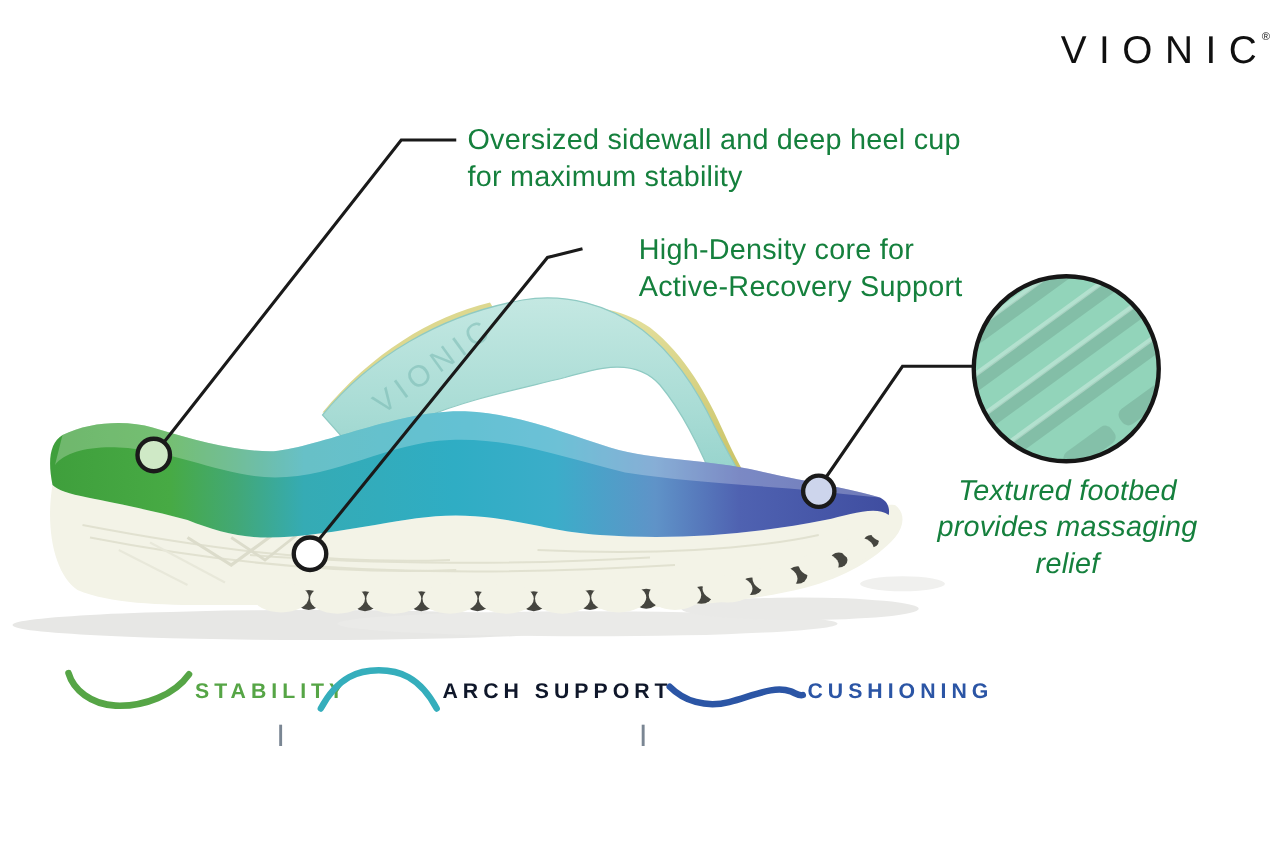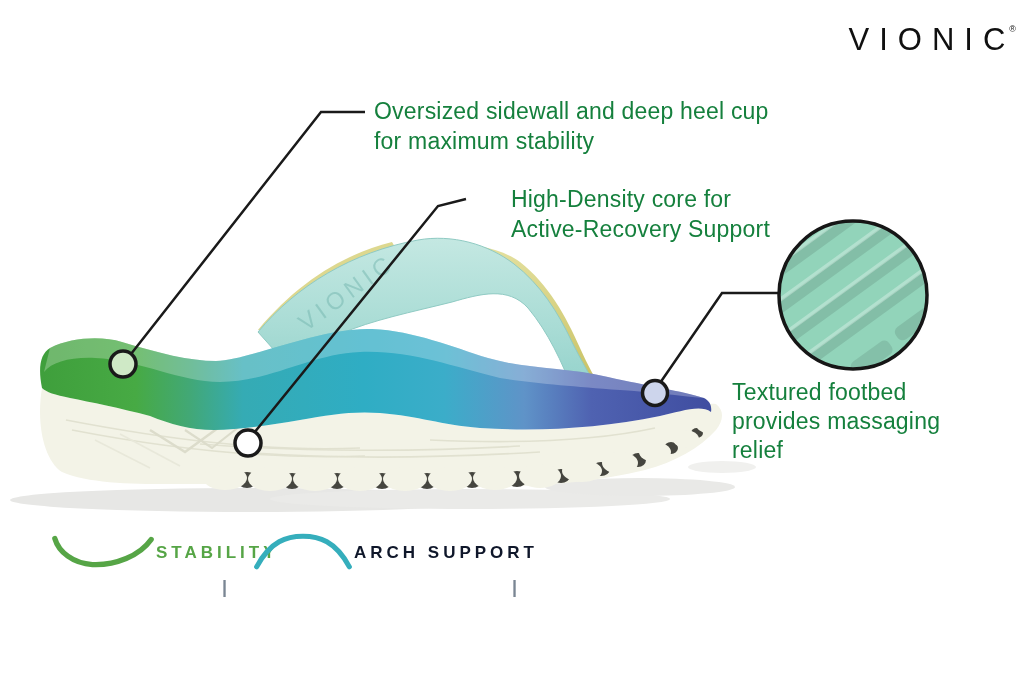--- a/index.html
+++ b/index.html
@@ -12,21 +12,21 @@
     position:absolute;left:826px;top:22px;width:190px;text-align:right;
     font-size:31px;font-weight:500;letter-spacing:10px;color:#101010;white-space:nowrap;
   }
   .logo .mark{font-size:9px;vertical-align:18px;letter-spacing:0;margin-left:-6px;}
   .callout{
     position:absolute;font-size:23px;line-height:30px;color:#15803d;
     white-space:pre-line;letter-spacing:0.2px;
   }
   .callout-heel{left:374px;top:96px;}
   .callout-core{left:465px;top:184px;margin-left:46px;}
-  .callout-footbed{left:732px;top:378px;width:244px;line-height:29px;}
+  .callout-footbed{left:732px;top:378px;width:244px;text-align:center;line-height:29px;font-style:italic;}
   .features{position:absolute;left:0;top:527px;width:780px;height:80px;}
   .feature{position:absolute;display:flex;flex-direction:row;align-items:center;}
   .feature .icon-wrap{height:44px;display:flex;align-items:flex-end;}
   .feature .label{margin-top:8px;font-size:17px;font-weight:bold;letter-spacing:4px;white-space:nowrap;}
   .feature-stability{left:50px;width:160px;}
   .feature-arch{left:252px;width:262px;}
   .feature-cushioning{left:532px;width:212px;}
   .feature-stability .label{color:#56a546;}
   .feature-arch .label{color:#0f172a;}
   .feature-cushioning .label{color:#2b55a5;}
@@ -197,15 +197,23 @@
       <div class="icon-wrap">
         <svg width="102" height="38" viewBox="0 0 110 40" fill="none">
           <path d="M5,36 C20,8 38,3 55,3 C72,3 90,8 105,36" stroke="#35aebc" stroke-width="5.5" stroke-linecap="round"></path>
         </svg>
       </div>
       <div class="label">ARCH SUPPORT</div>
     </div>
 
     <span class="feat-sep feat-sep-2">|</span>
 
+    <div class="feature feature-cushioning">
+      <div class="icon-wrap">
+        <svg width="114" height="30" viewBox="0 0 120 30" fill="none">
+          <path d="M4,8 C16,20 34,26 54,21 C76,15 92,7 106,12 C110,13.5 113,16 116,15" stroke="#2b55a5" stroke-width="5.5" stroke-linecap="round"></path>
+        </svg>
+      </div>
+      <div class="label">CUSHIONING</div>
+    </div>
 
   </div>
 </div>
 
 </body></html>

